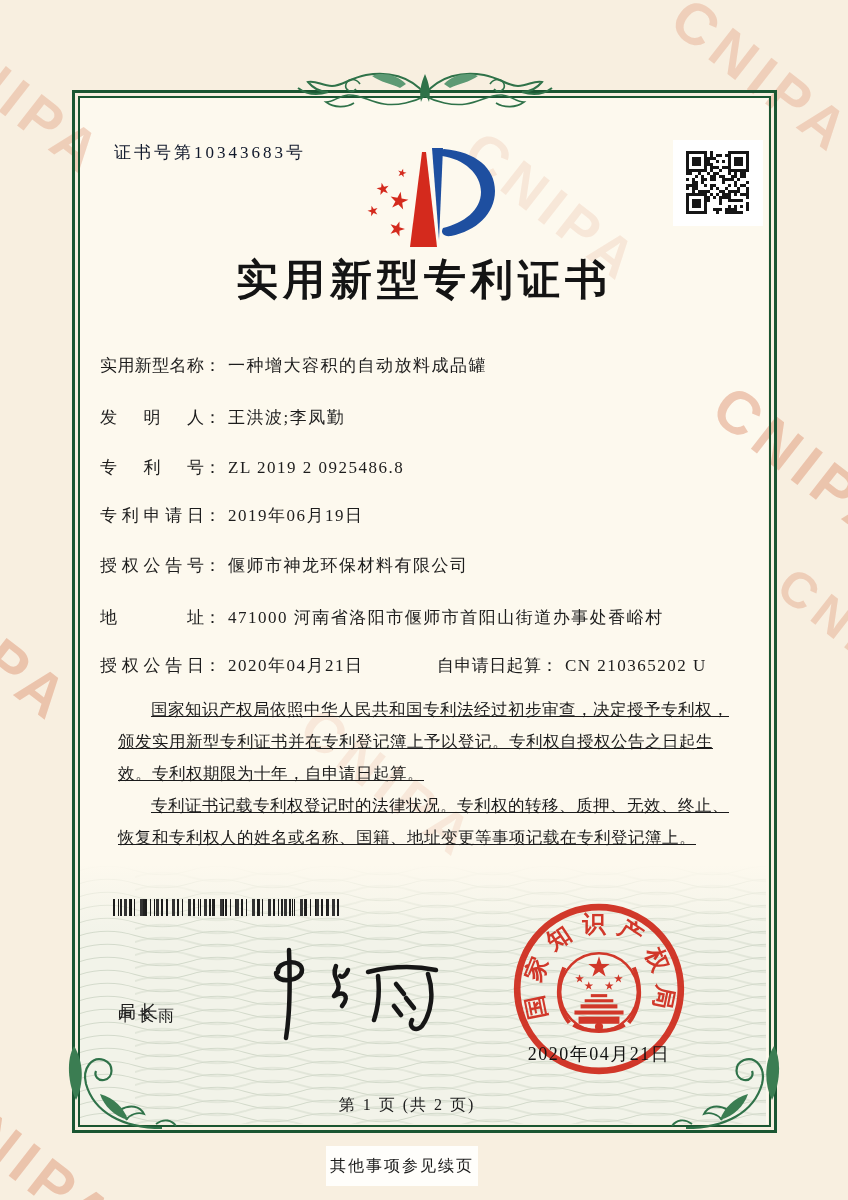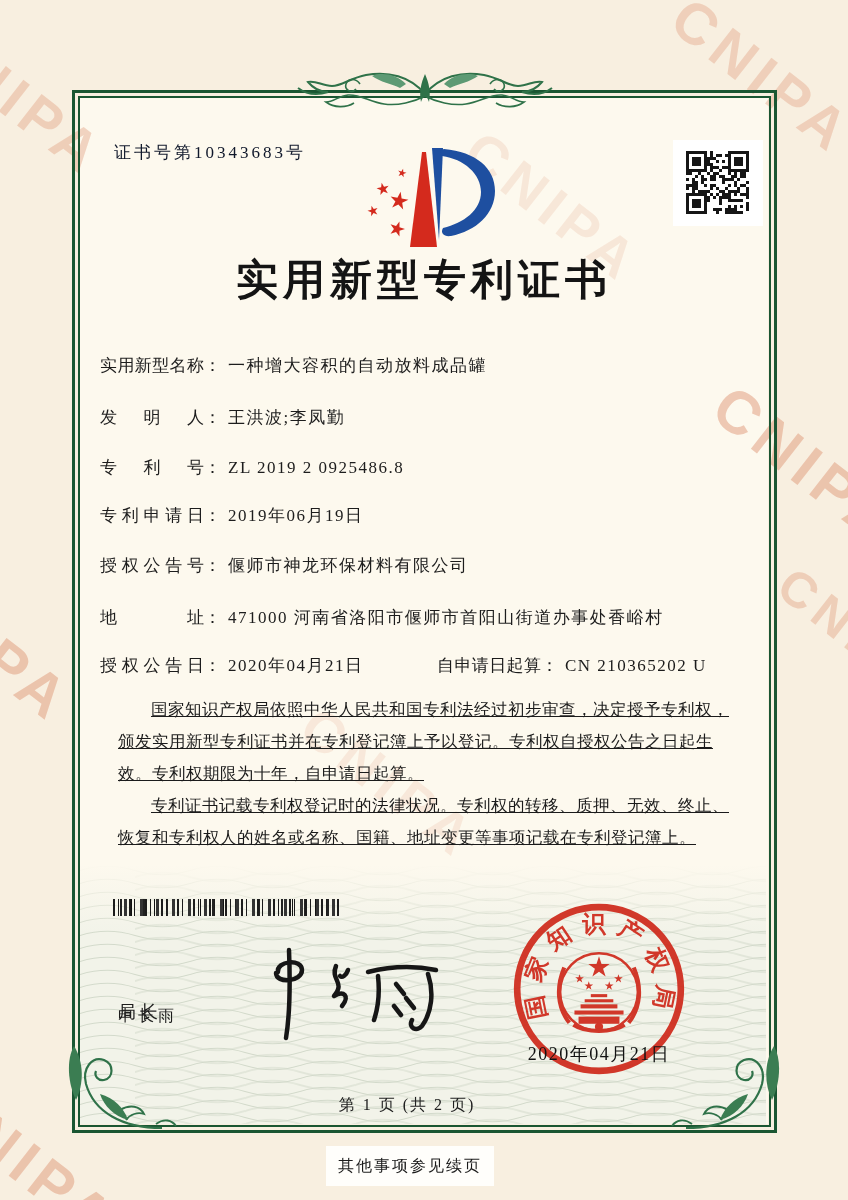--- a/index.html
+++ b/index.html
@@ -58,21 +58,21 @@
       repeating-linear-gradient(90deg,rgba(0,0,0,0) 0 7px,#222 7px 9px,rgba(0,0,0,0) 9px 18px,#111 18px 19px,rgba(0,0,0,0) 19px 23px);
   }
   .officer-title{left:118px;top:972px;z-index:4;font-size:18px;letter-spacing:4px;margin-top:28px;}
   .officer-name{left:118px;top:1006px;z-index:4;font-size:16px;letter-spacing:4px;}
   .signature{left:250px;top:946px;z-index:4;}
   .seal{left:510px;top:900px;z-index:5;opacity:.93;}
   .seal-date{left:504px;top:1042px;width:190px;text-align:center;z-index:6;
     font-size:18px;letter-spacing:1.5px;color:#121212;}
   .page-footer{left:77px;top:1095px;width:660px;text-align:center;z-index:4;
     font-size:16px;letter-spacing:2px;color:#202020;}
-  .note-box{left:326px;top:1146px;width:168px;height:40px;background:#fffefb;z-index:4;
+  .note-box{left:326px;top:1146px;width:152px;height:40px;background:#fffefb;z-index:4;
     text-align:center;line-height:40px;font-size:16px;letter-spacing:2px;color:#1b1b1b;}
   
   .orn-top{left:293px;top:62px;z-index:6;}
   .fl-bl{left:58px;top:1040px;z-index:6;}
   .fl-br{left:670px;top:1040px;z-index:4;transform:scaleX(-1);}
 </style>
 </head>
 <body>
 
 <span class="wm wm1">CNIPA</span>

